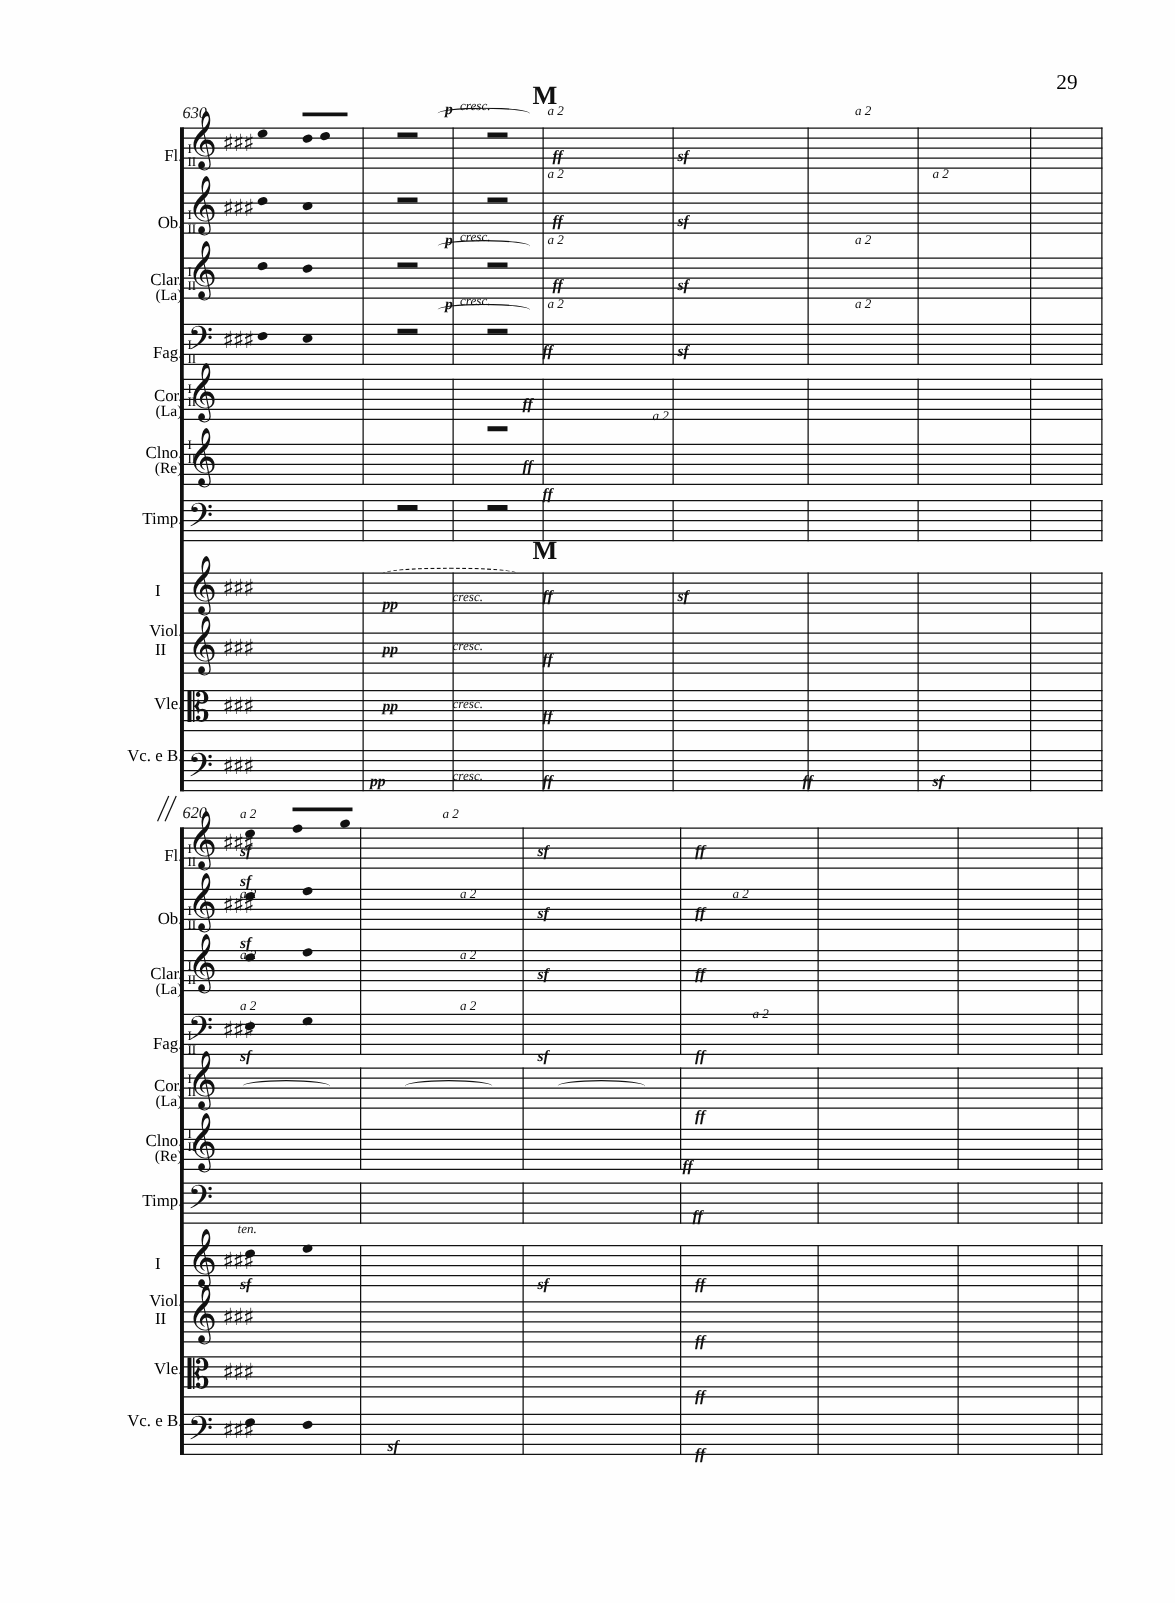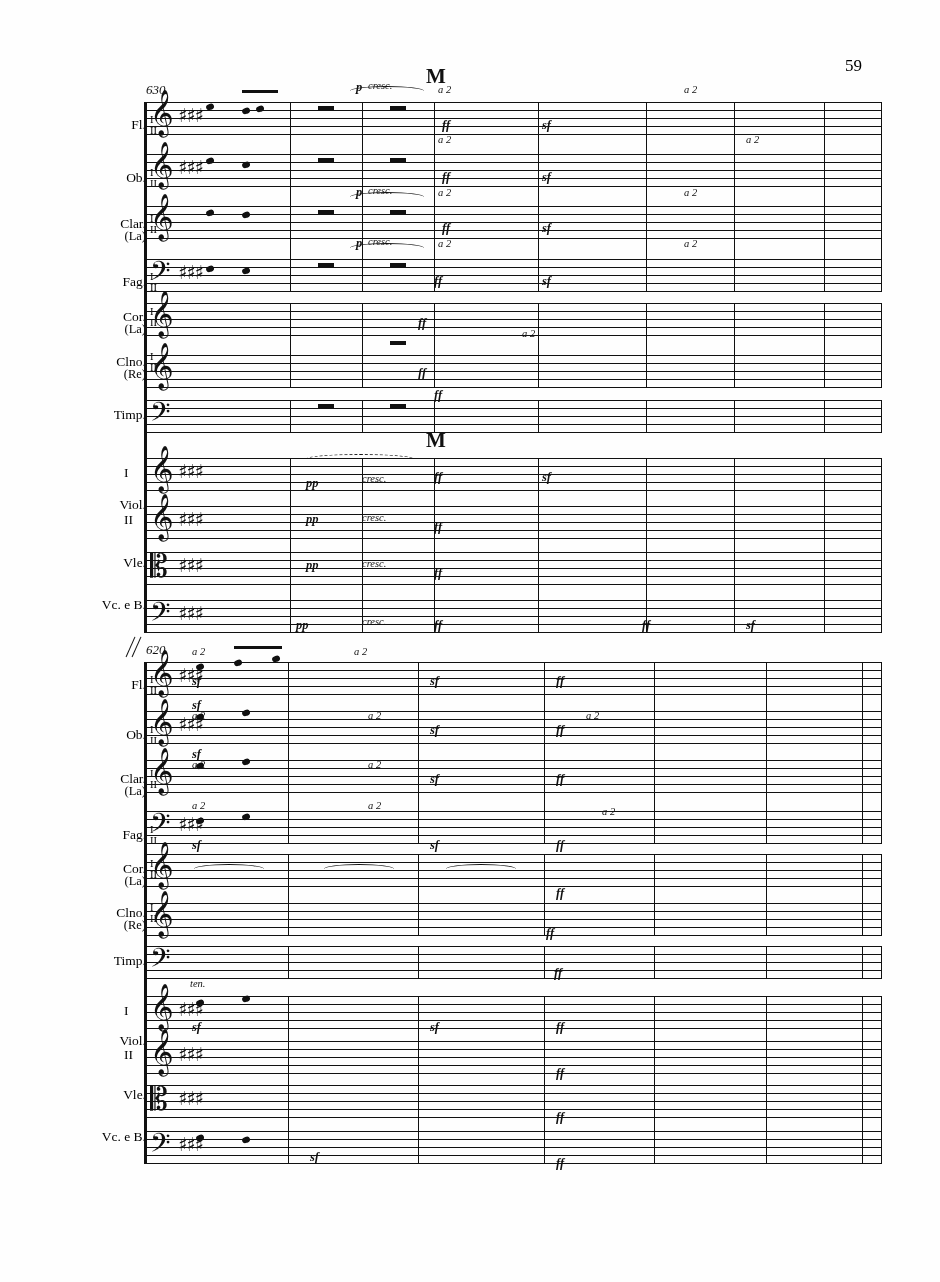--- a/index.html
+++ b/index.html
@@ -194,21 +194,21 @@
     border-radius: 50%;
     height: 9px;
   }
   .slur.dashed { border-top: 1.4px dashed #111; }
 </style>
 </head>
 <body>
 
 <div class="page">
 
-  <div class="page-number">59</div>
+  <div class="page-number">29</div>
 
   <div class="system" id="system-1">
 
     <div class="labels">
 
       <div class="label-row" style="top:30px;">
         <span class="nm">Fl.</span>
         <span class="numerals">
           <span>I</span><br>
           <span>II</span>

